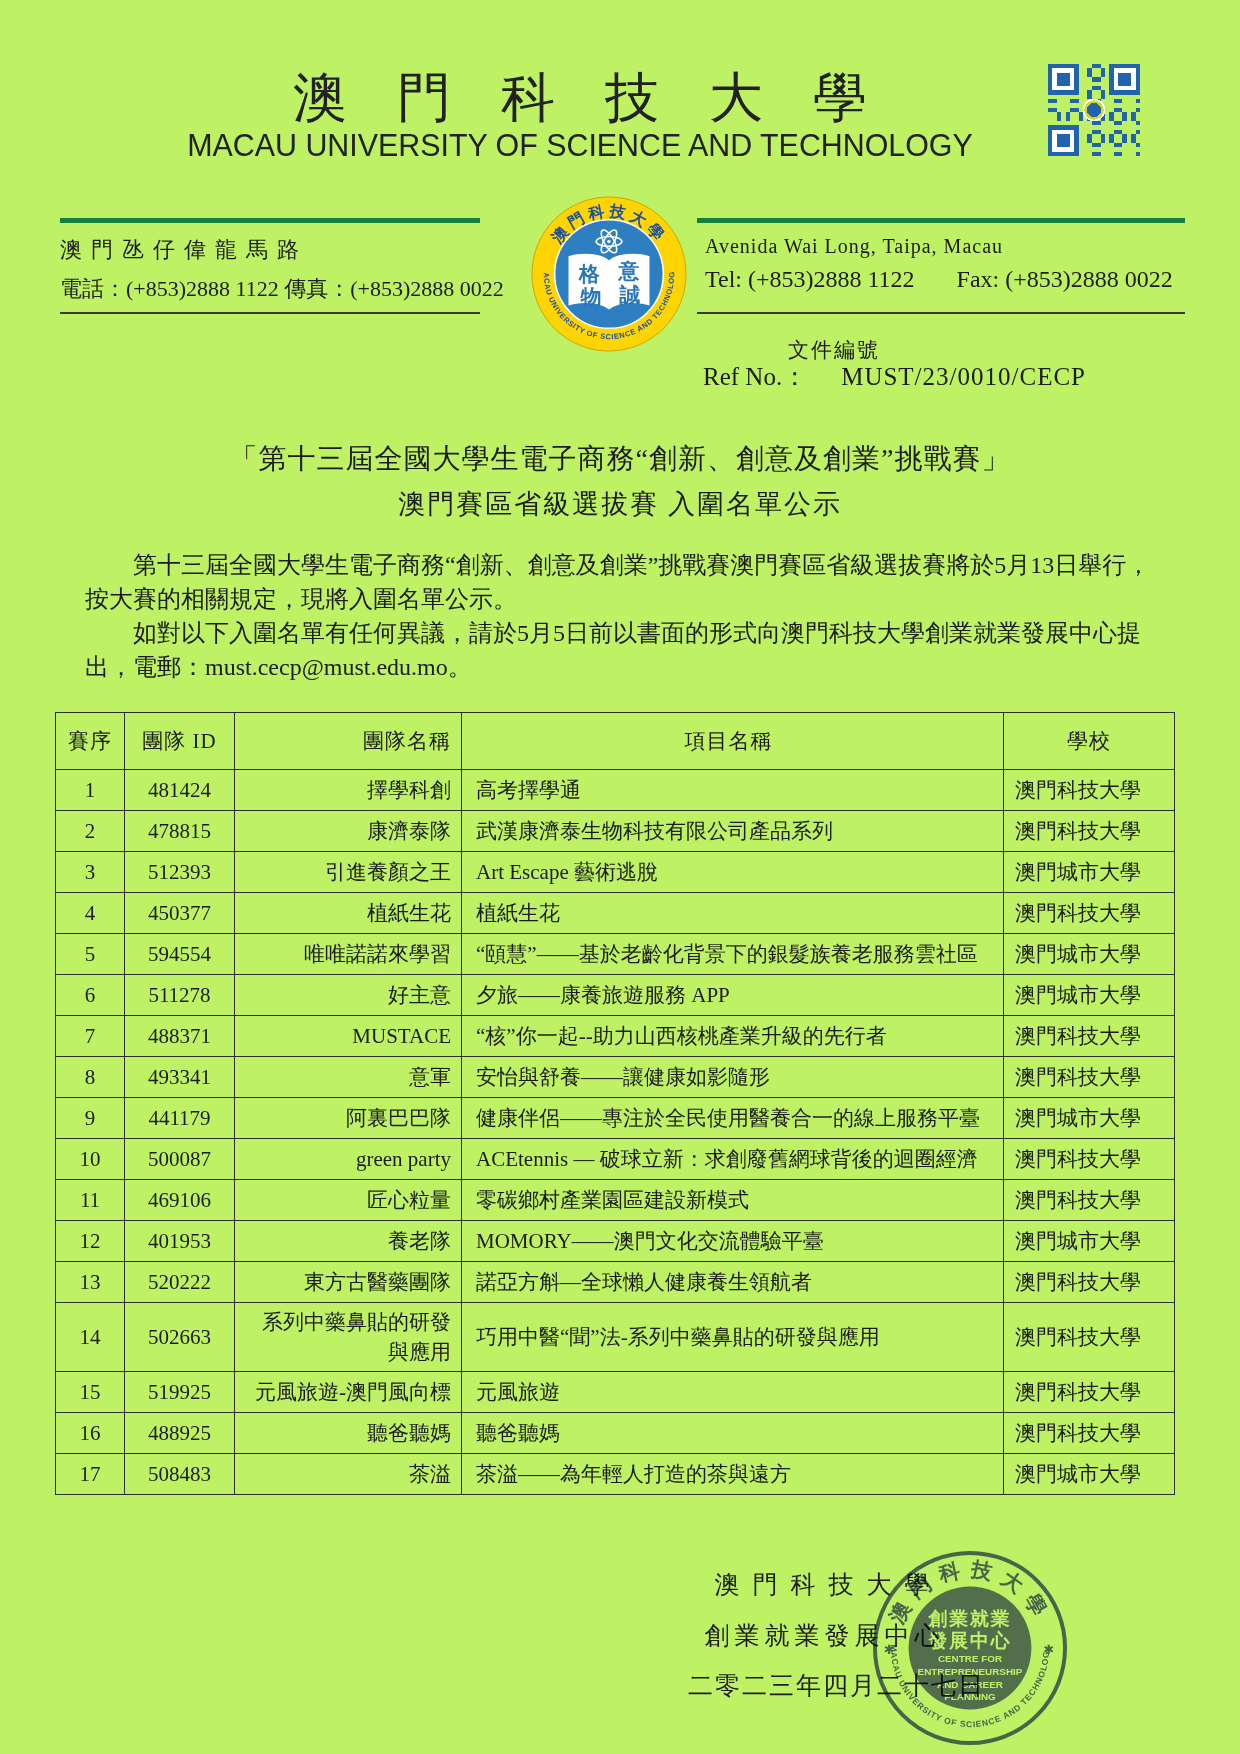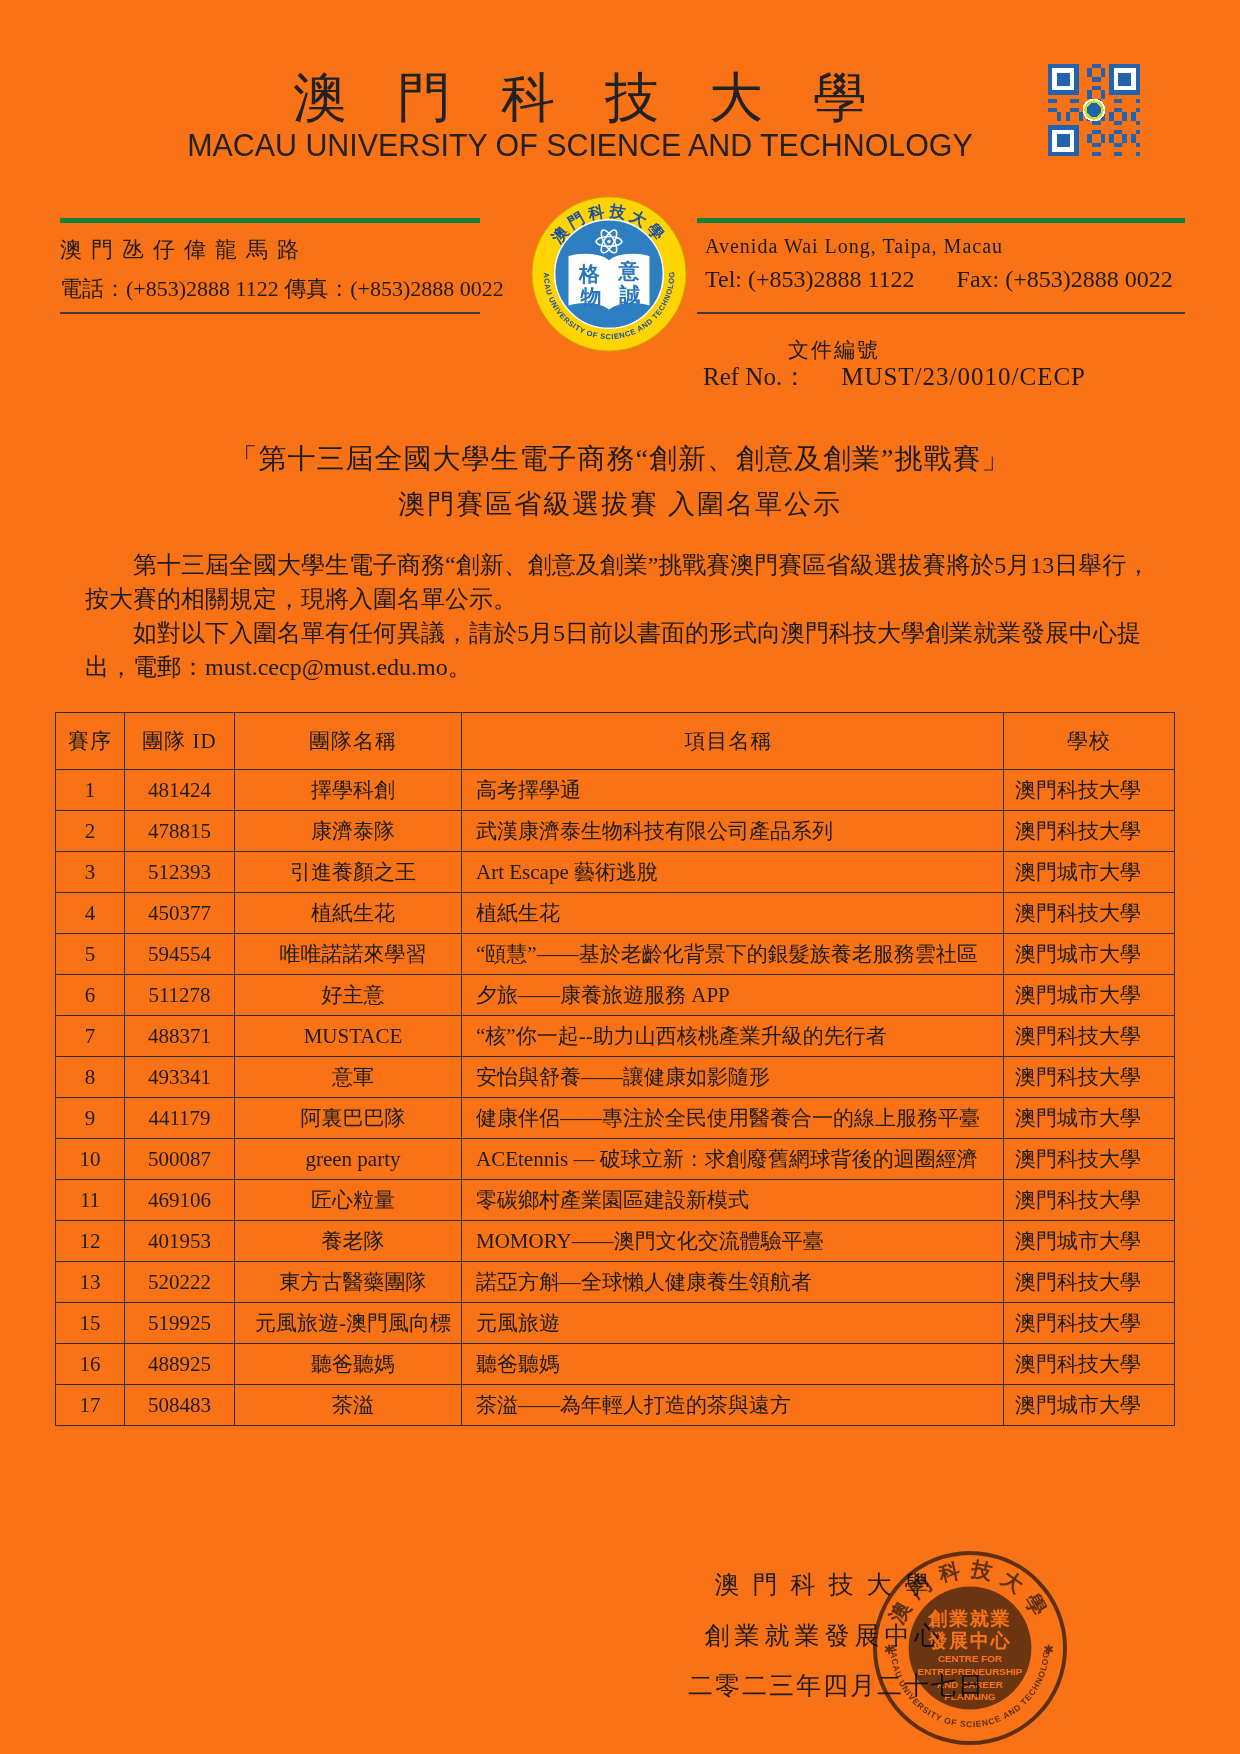--- a/index.html
+++ b/index.html
@@ -1,19 +1,19 @@
 <!DOCTYPE html>
 <html><head>
 <meta charset="utf-8">
 <style>
   * { margin:0; padding:0; box-sizing:border-box; }
   body { background:#888; }
   .page {
     position:relative; width:1240px; height:1754px; margin:0 auto;
-    background:#f97316; overflow:hidden; color:#1c1c1c;
+    background:#bef264; overflow:hidden; color:#1c1c1c;
     font-family:"Liberation Serif","DejaVu Serif",serif;
   }
   
   .uni-zh {
     position:absolute; top:62px; left:0; width:1160px; text-align:center;
     font-size:54px; letter-spacing:50px; text-indent:50px; color:#222;
     font-family:"Liberation Serif","DejaVu Serif",serif;
   }
   .uni-en {
     position:absolute; top:128px; left:0; width:1160px; text-align:center;
@@ -45,21 +45,21 @@
   .body-text { position:absolute; top:548px; left:85px; width:1080px; font-size:24px; line-height:34px; }
   .body-text p { text-indent:2em; }
   
   .results { position:absolute; top:712px; left:55px; width:1119px;
     border-collapse:collapse; table-layout:fixed; font-size:21px; }
   .results th, .results td { border:1.5px solid #2e2e2e; vertical-align:middle; line-height:30px; }
   .results thead th { height:57px; text-align:center; font-weight:normal; letter-spacing:1px; }
   .results tbody td { height:41px; padding:4px 0; }
   .results .c-num   { width:69px;  text-align:center; }
   .results .c-id    { width:110px; text-align:center; }
-  .results .c-team  { width:227px; text-align:center; padding-left:20px; padding-right:10px; }
+  .results .c-team  { width:227px; text-align:right; padding-left:20px; padding-right:10px; }
   .results .c-project{ width:542px; text-align:left; padding-left:14px; padding-right:8px; }
   .results .c-school{ width:171px; text-align:left; padding-left:11px; }
   
   .footer-block { position:absolute; top:1568px; left:688px; width:268px; text-align:center; font-size:25px; }
   .footer-block .f1 { letter-spacing:13px; text-indent:13px; }
   .footer-block .f2 { margin-top:18px; letter-spacing:5px; text-indent:5px; }
   .footer-block .f3 { margin-top:17px; letter-spacing:2px; white-space:nowrap; }
   .stamp { position:absolute; top:1549px; left:871px; width:198px; height:198px;
     mix-blend-mode:multiply; opacity:.9; }
 </style>
@@ -321,20 +321,27 @@
           <td class="c-school">澳門城市大學</td>
         </tr>
         <tr>
           <td class="c-num">13</td>
           <td class="c-id">520222</td>
           <td class="c-team">東方古醫藥團隊</td>
           <td class="c-project">諾亞方斛—全球懶人健康養生領航者</td>
           <td class="c-school">澳門科技大學</td>
         </tr>
         <tr>
+          <td class="c-num">14</td>
+          <td class="c-id">502663</td>
+          <td class="c-team">系列中藥鼻貼的研發 與應用</td>
+          <td class="c-project">巧用中醫“聞”法-系列中藥鼻貼的研發與應用</td>
+          <td class="c-school">澳門科技大學</td>
+        </tr>
+        <tr>
           <td class="c-num">15</td>
           <td class="c-id">519925</td>
           <td class="c-team">元風旅遊-澳門風向標</td>
           <td class="c-project">元風旅遊</td>
           <td class="c-school">澳門科技大學</td>
         </tr>
         <tr>
           <td class="c-num">16</td>
           <td class="c-id">488925</td>
           <td class="c-team">聽爸聽媽</td>

